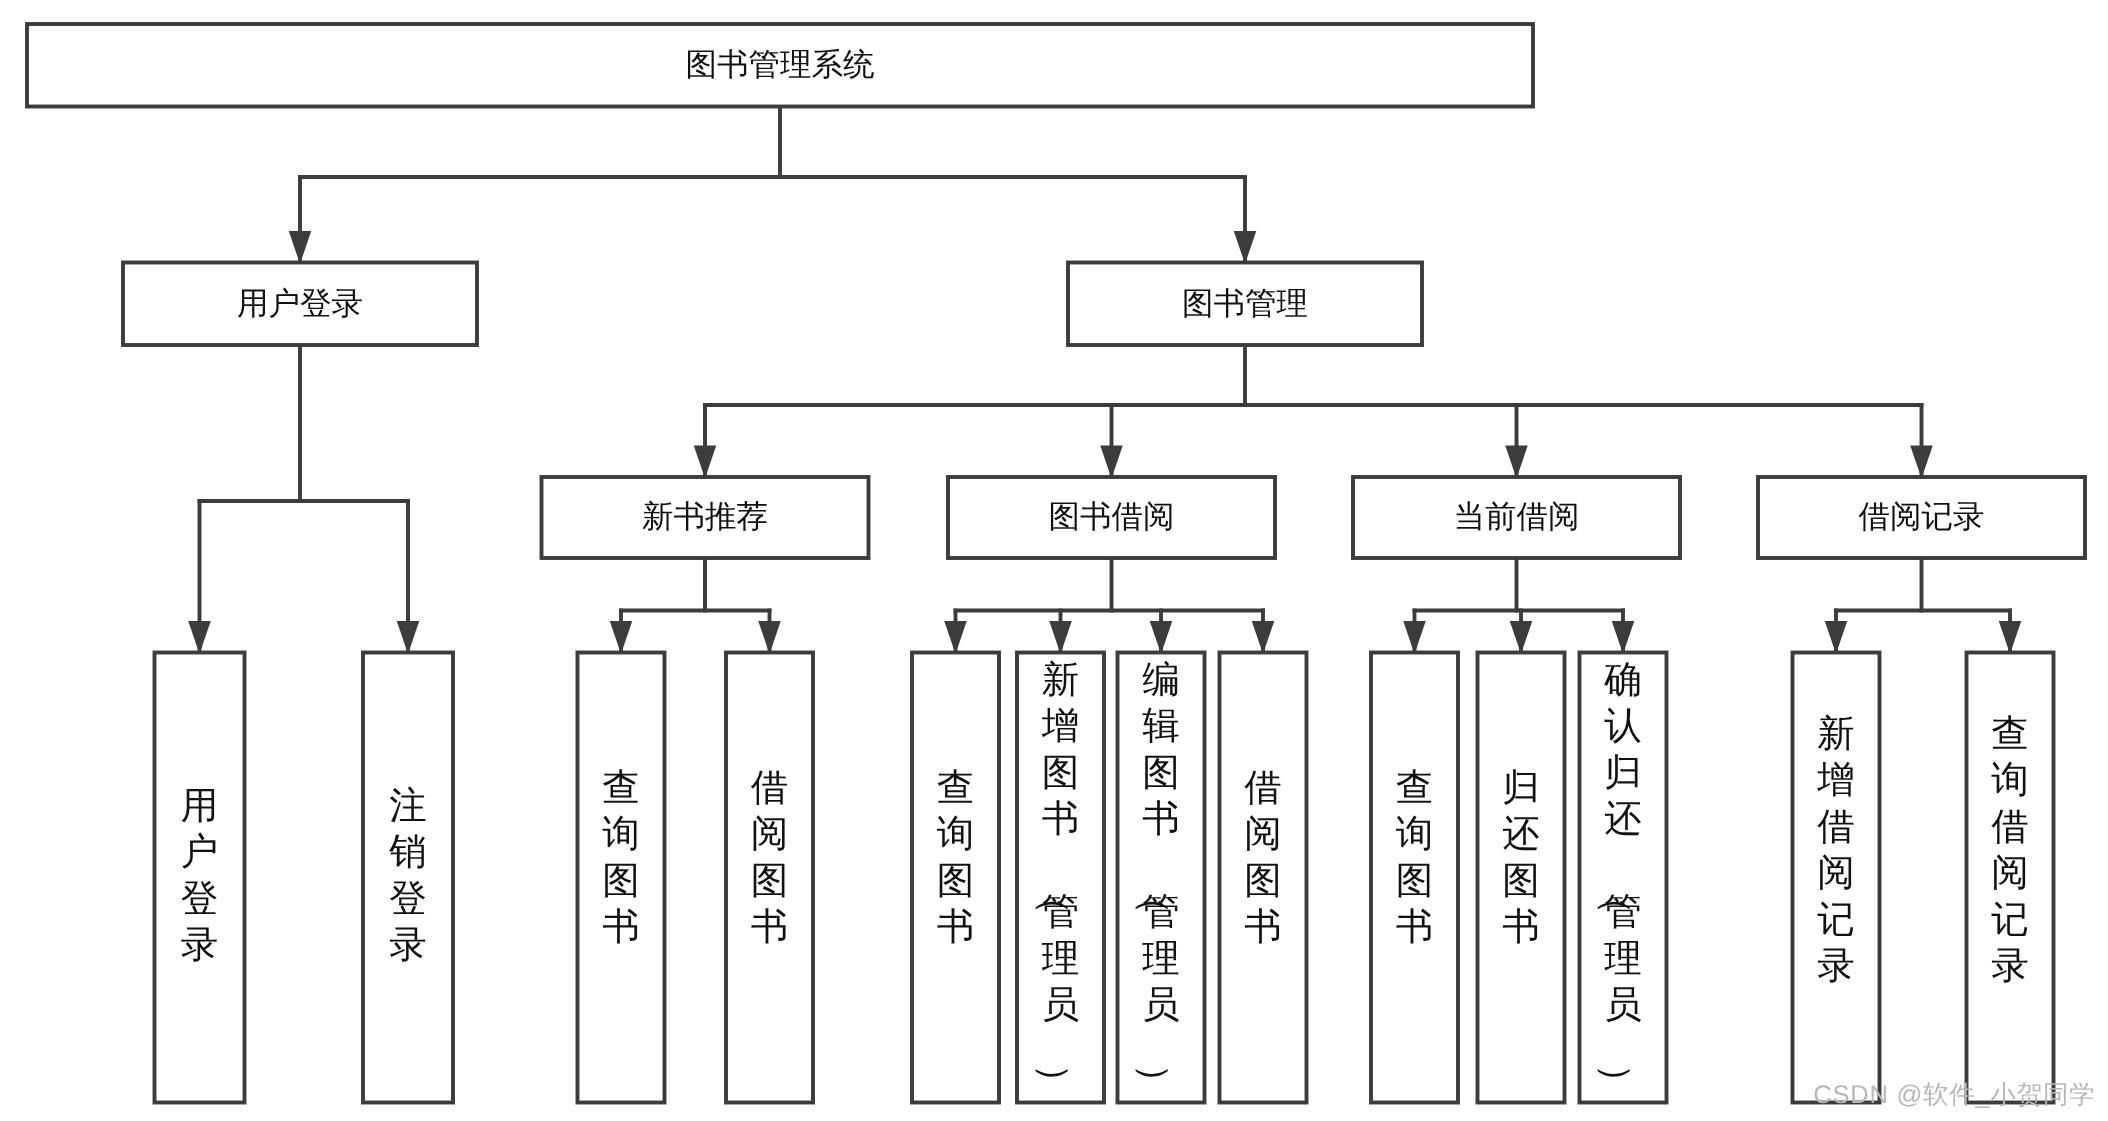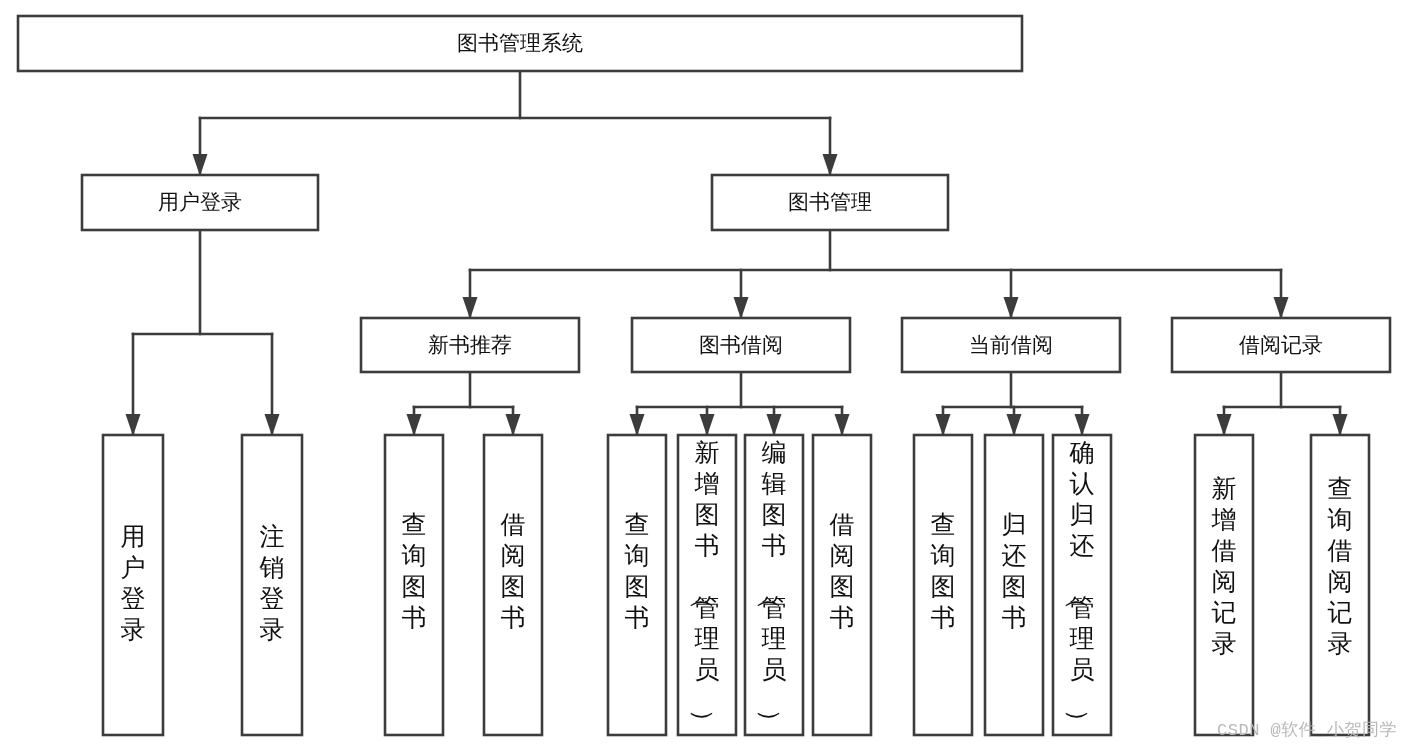--- a/index.html
+++ b/index.html
@@ -51,21 +51,21 @@
   .node-label-v {
     font-family: "Liberation Sans", "DejaVu Sans", sans-serif;
     font-size: 25px;
     fill: #111111;
     text-anchor: middle;
   }
   .watermark-text {
     position: absolute;
     right: 8px;
     bottom: 6px;
-    font-family: Liberation Mono, monospace;
+    font-family: Liberation Sans, sans-serif;
     font-size: 17px;
     color: #b8b8b8;
     white-space: nowrap;
     letter-spacing: 0.5px;
   }
 </style>
 </head>
 <body>
 
 <div id="diagram-root">

